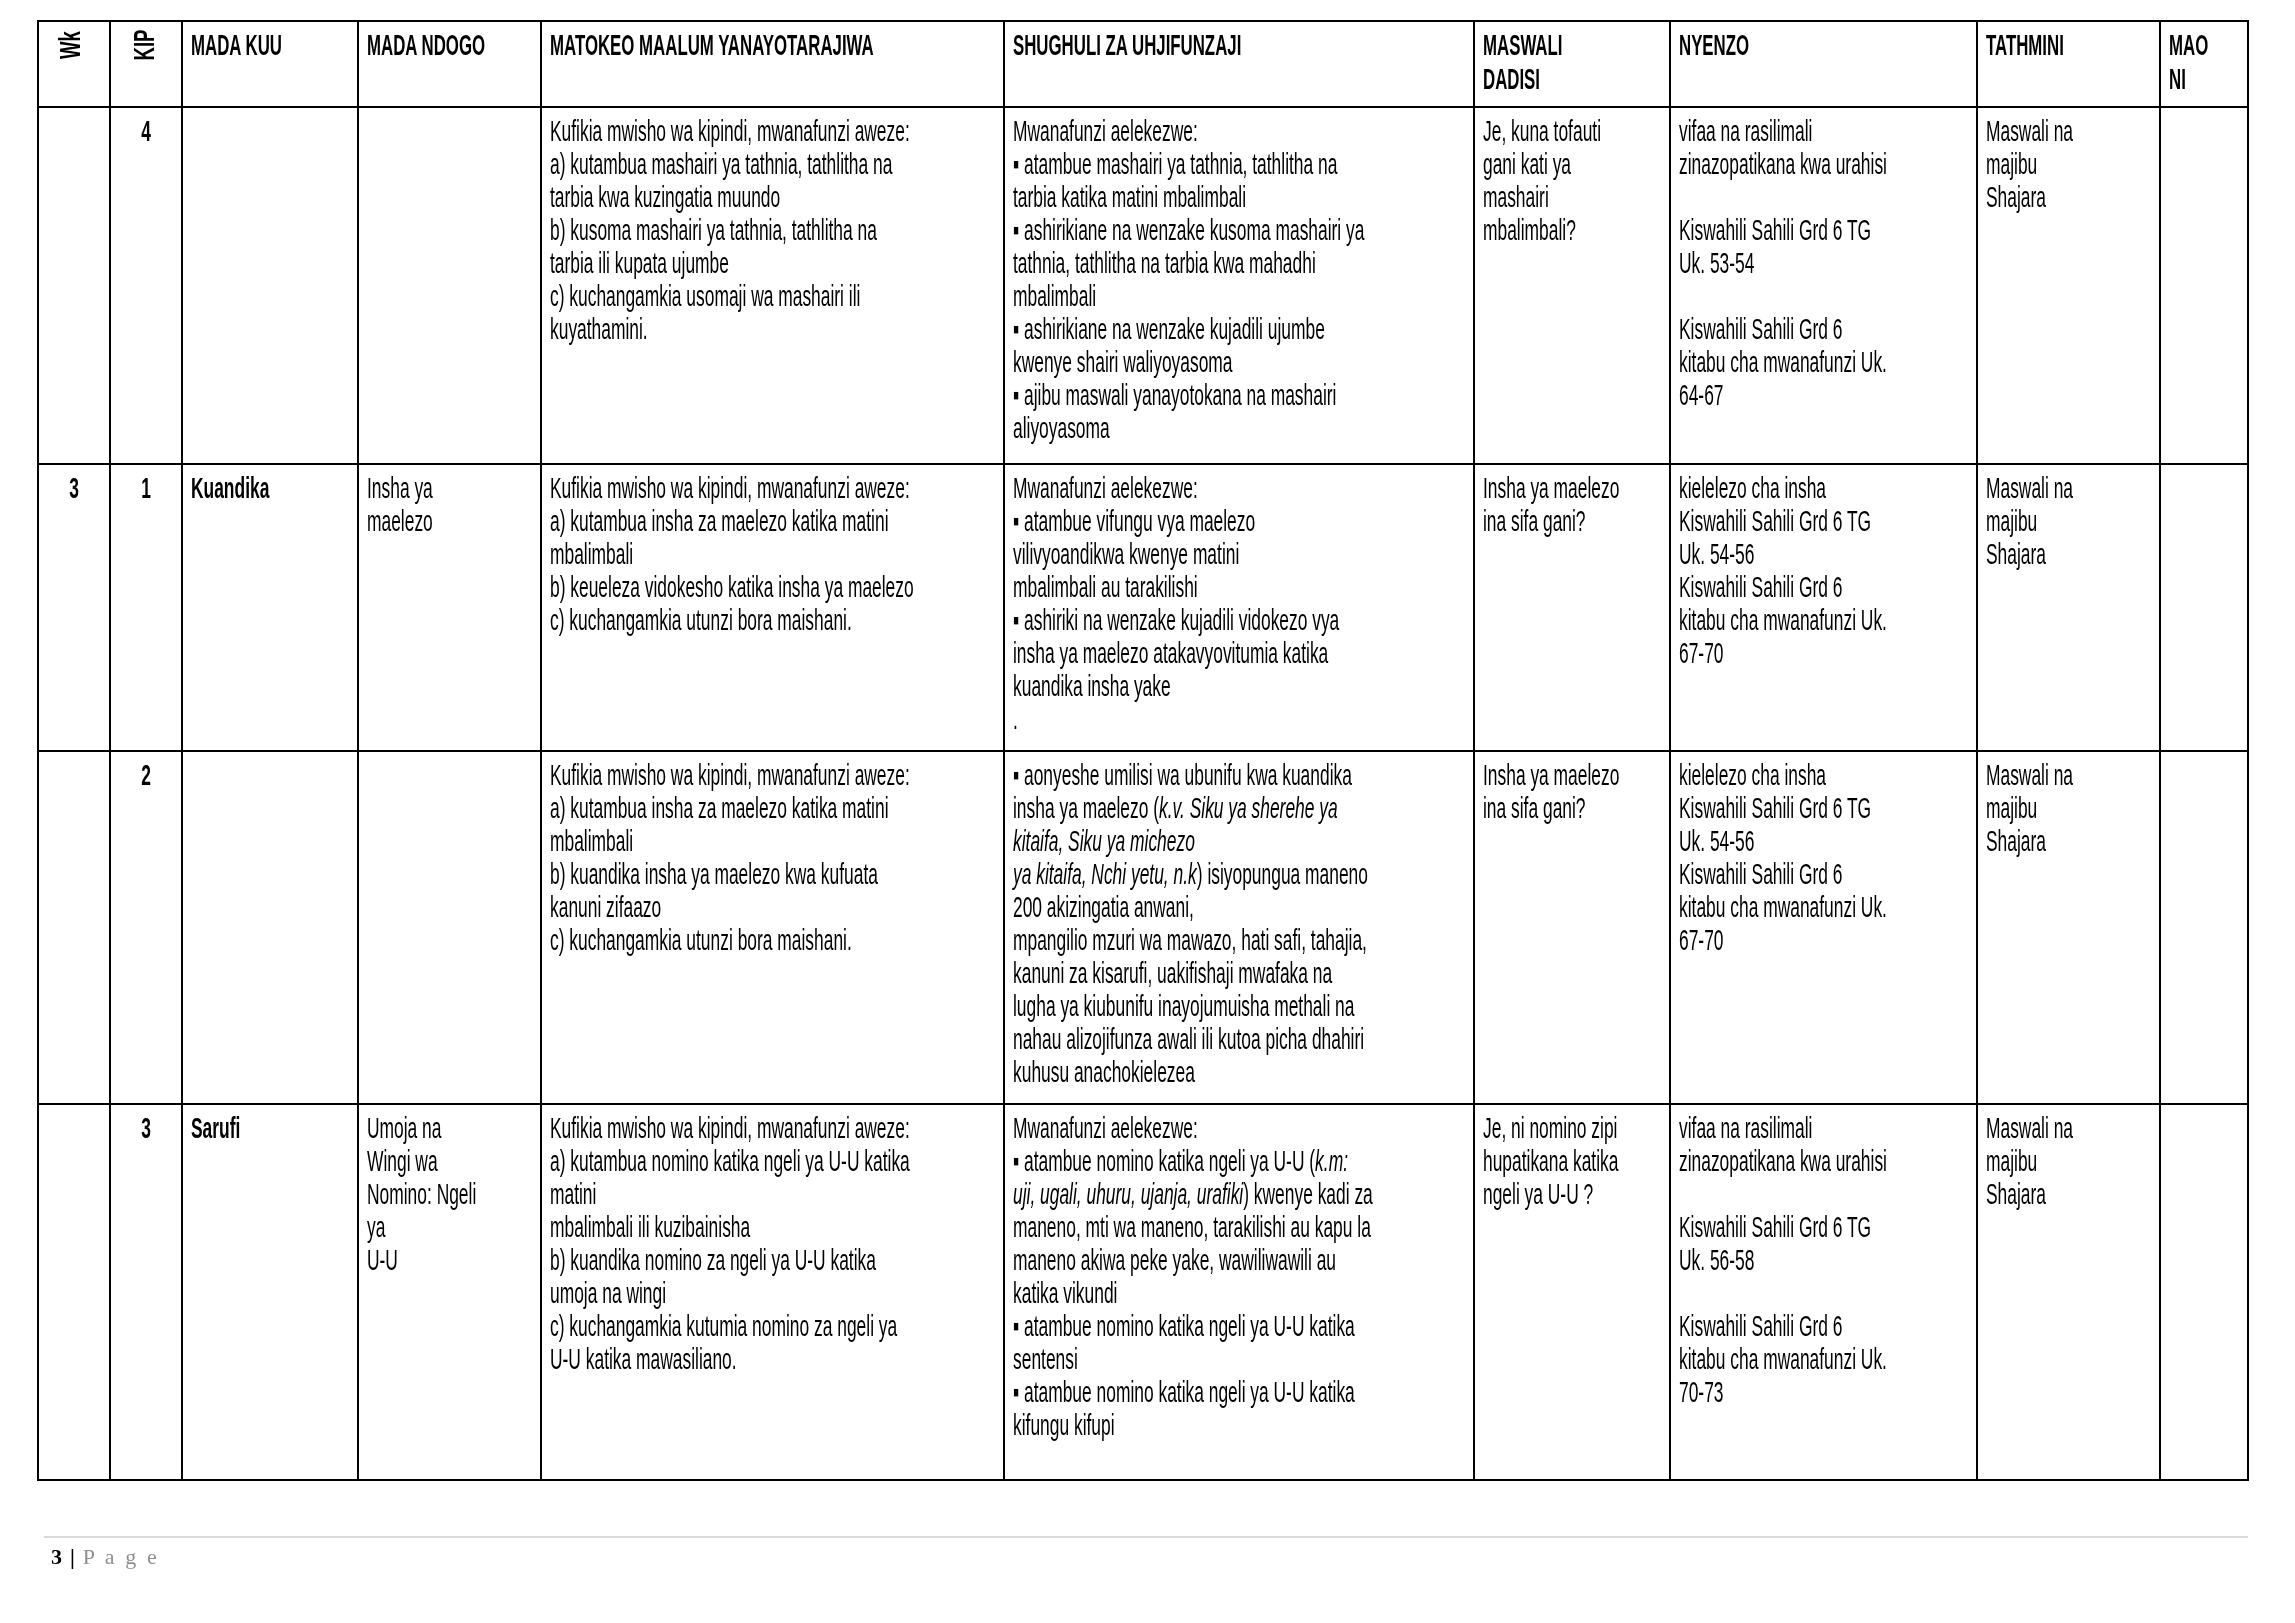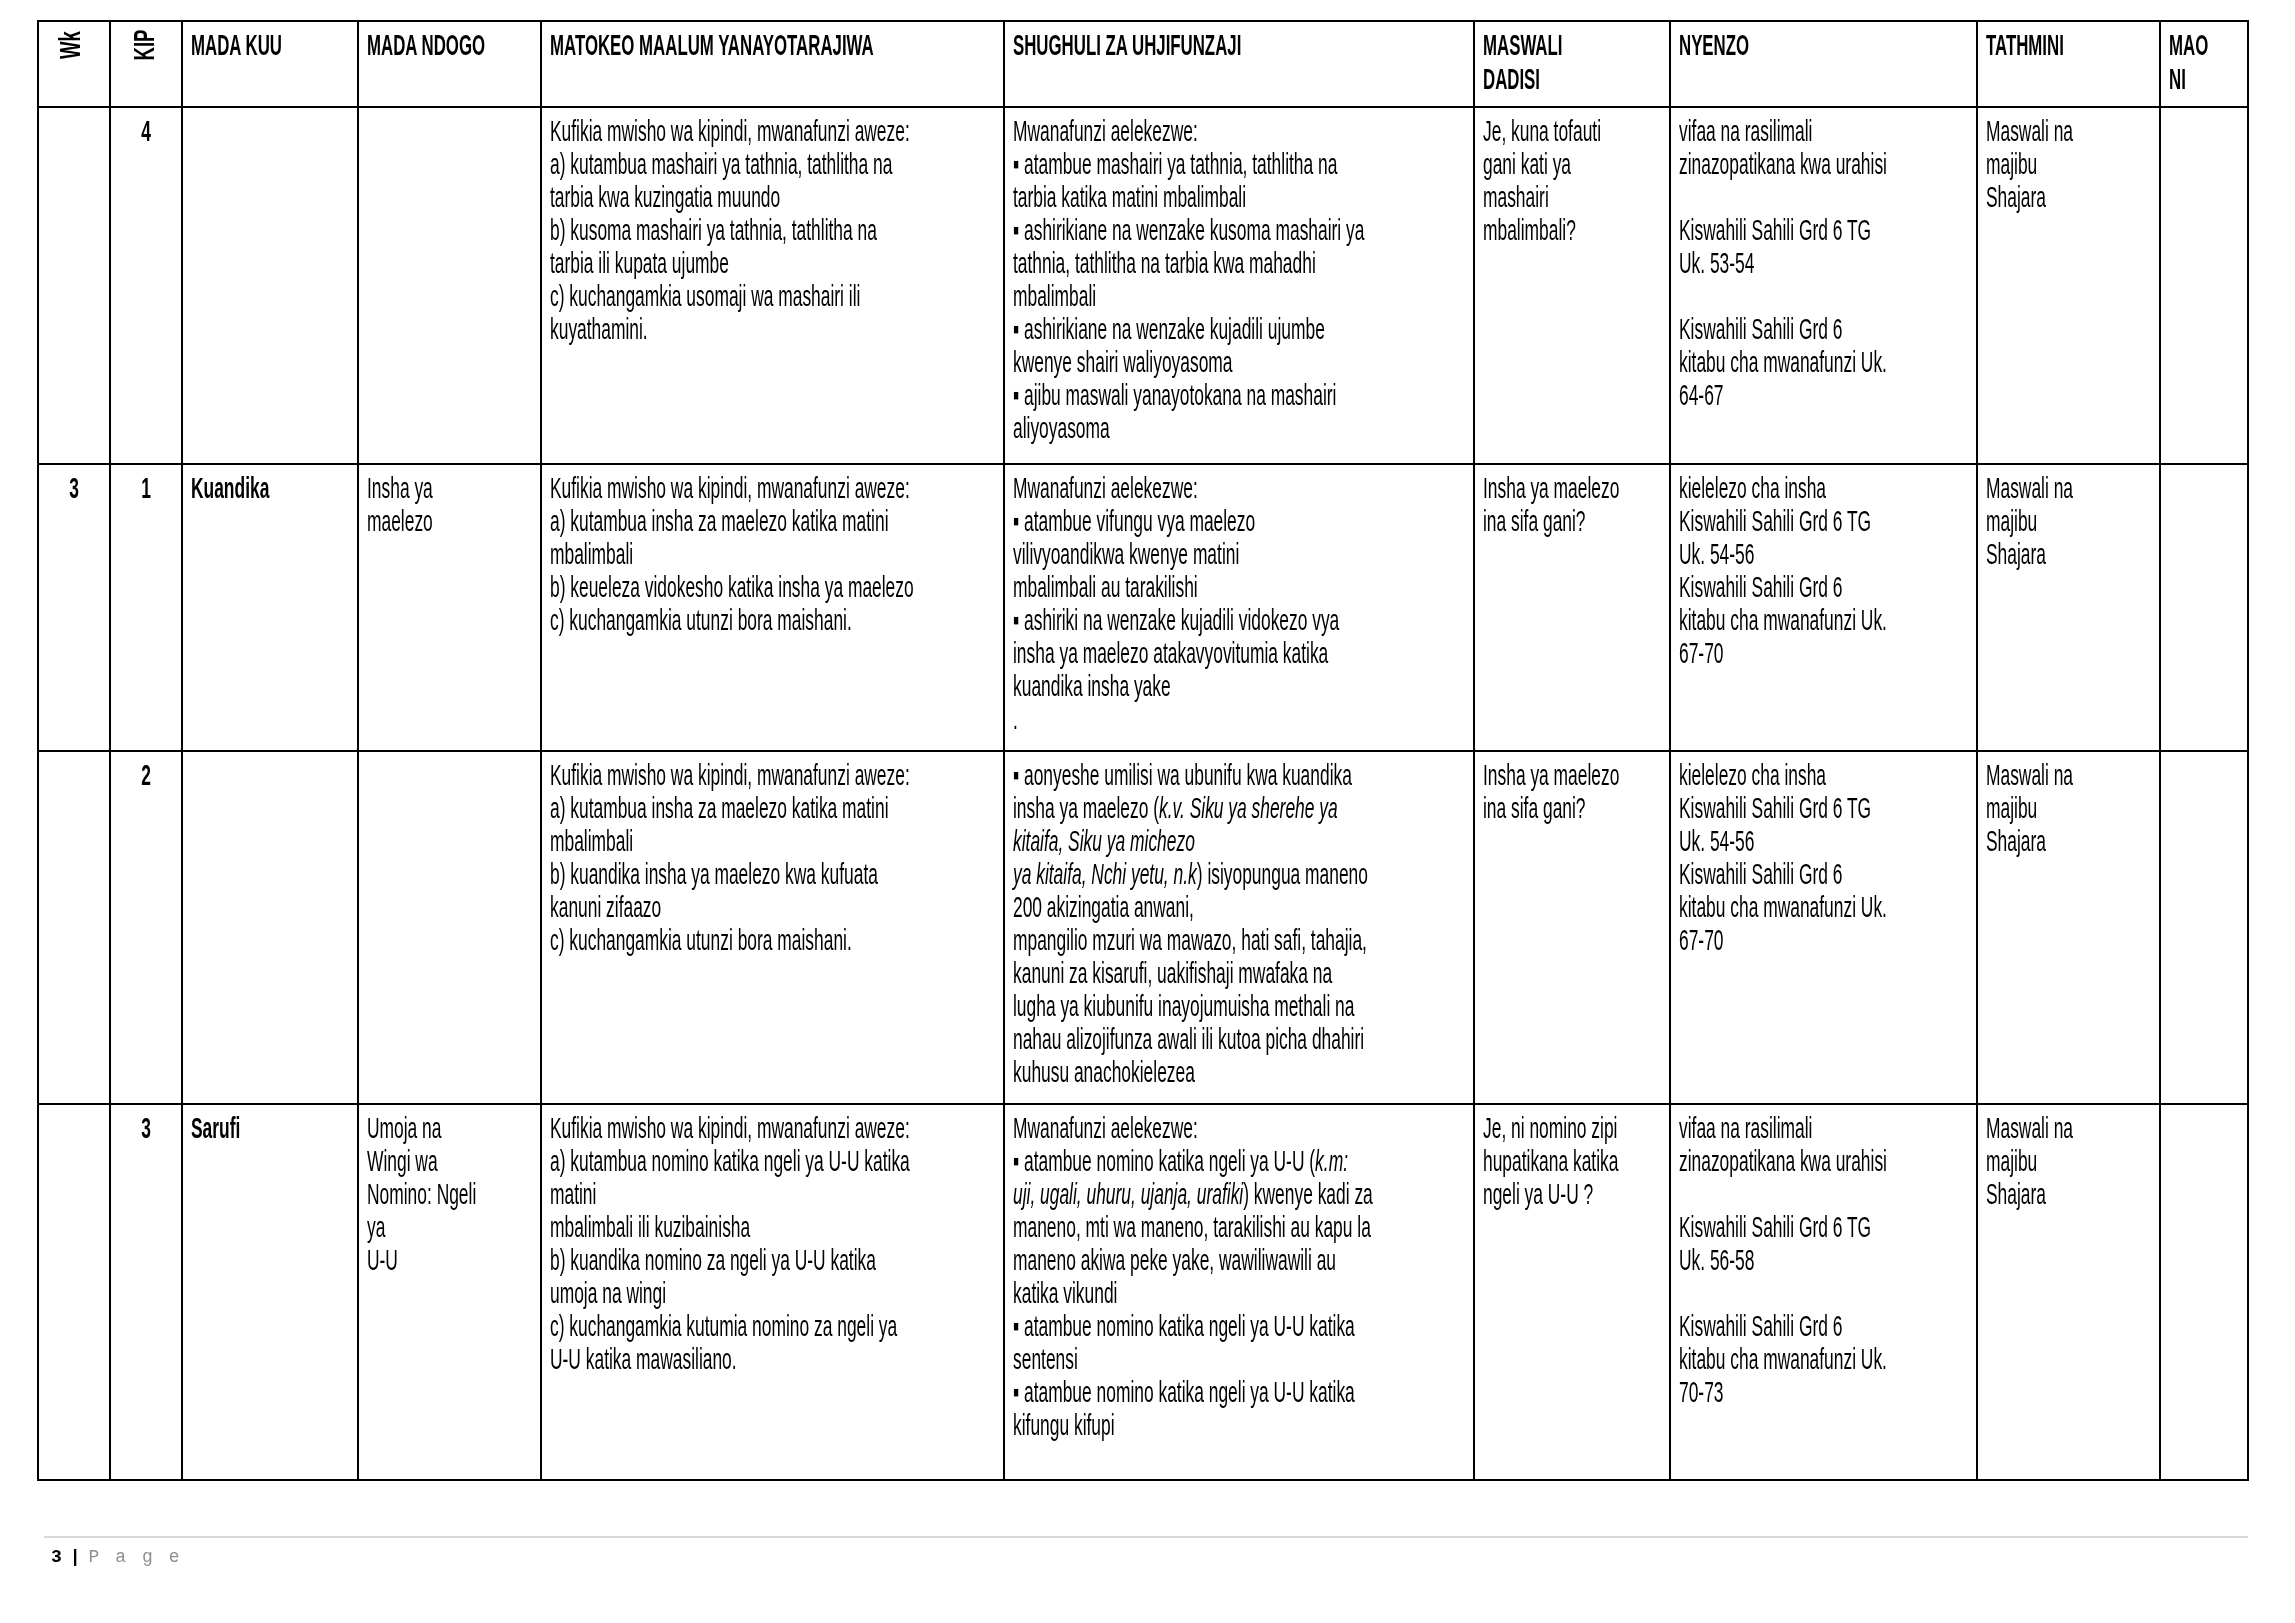--- a/index.html
+++ b/index.html
@@ -47,22 +47,22 @@
     font-weight:bold;
     font-size:30px;
     white-space:nowrap;
   }
   .footer-rule{
     position:absolute;left:44px;top:1536px;
     width:2204px;height:2px;background:#d9d9d9;
   }
   .footer{
     position:absolute;left:51px;top:1544px;
-    font-size:18px;line-height:26px;color:#000000;
-    font-family:Liberation Mono, monospace;
+    font-size:22px;line-height:26px;color:#000000;
+    font-family:Liberation Serif, serif;
   }
   .fnum{font-weight:bold;}
   .fsep{margin:0 7.9px;font-weight:bold;}
   .fpage{color:#8f8f8f;letter-spacing:2.6px;}
 </style>
 </head>
 <body>
 
 <div class="page">
 

